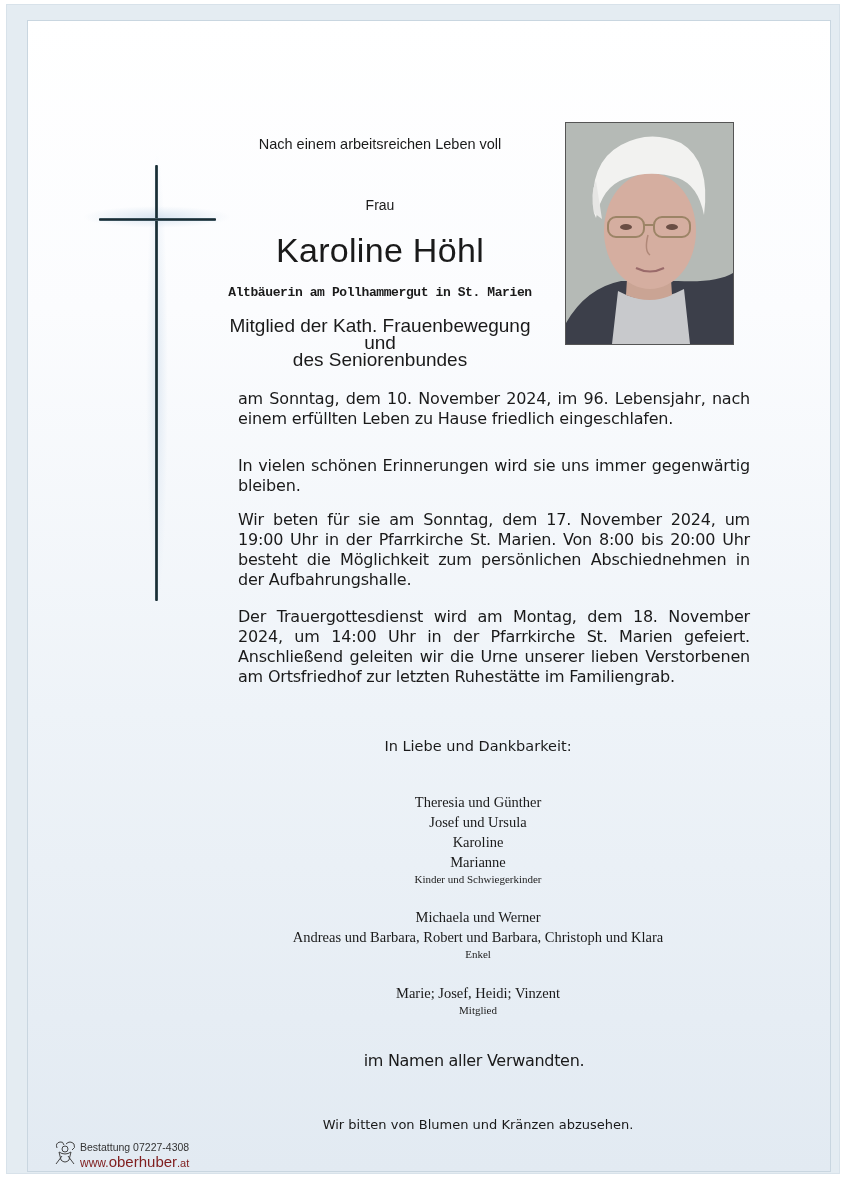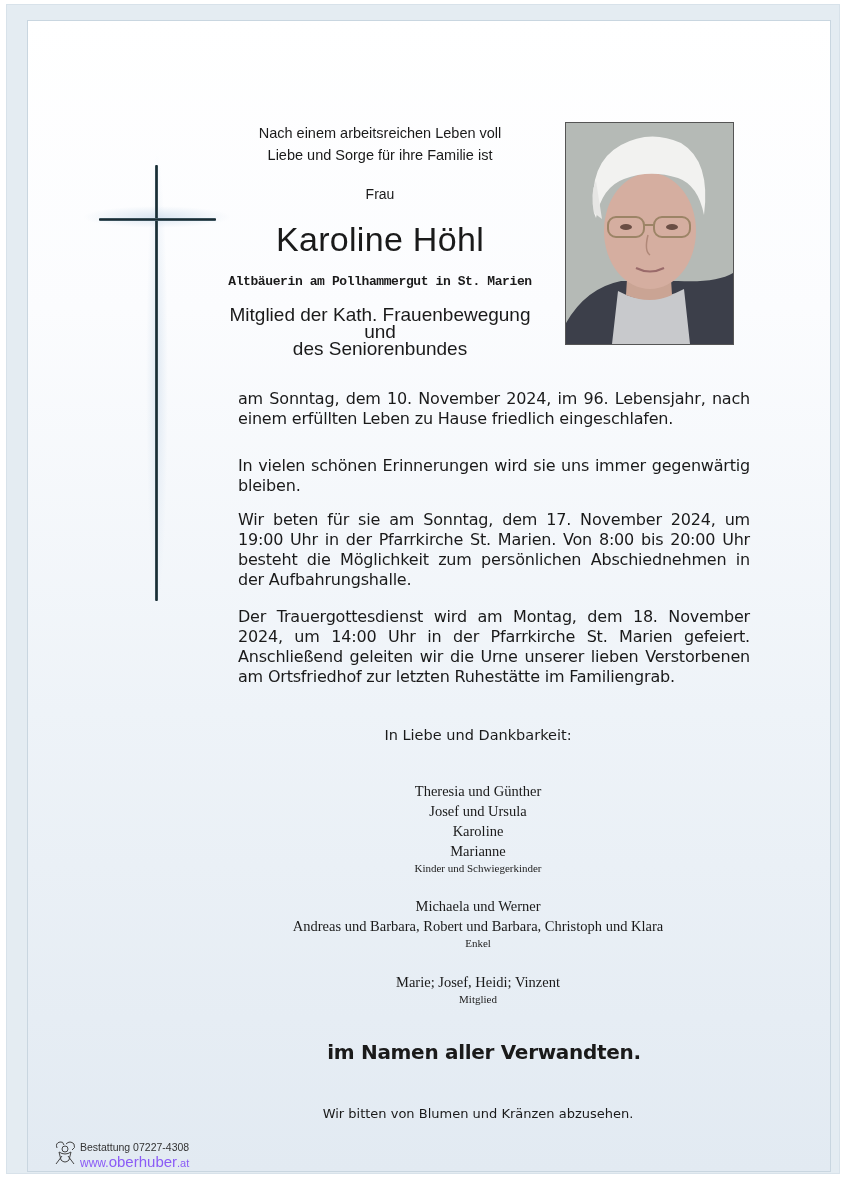--- a/index.html
+++ b/index.html
@@ -30,21 +30,21 @@
   .cross-v {
     position: absolute; left: 155px; top: 165px; width: 3px; height: 436px;
     background: linear-gradient(90deg, #3f5a63, #1d2d33, #3f5a63);
     border-radius: 1px;
   }
   .cross-h {
     position: absolute; left: 99px; top: 218px; width: 117px; height: 3px;
     background: linear-gradient(180deg, #4a6470, #1d2d33, #4a6470);
     border-radius: 1px;
   }
-  .center { text-align: center; }
+  .center { text-align: center; margin-top: 11px; }
   .abs { position: absolute; }
   .intro { left: 222px; top: 122px; width: 316px; font-size: 14.5px; line-height: 22px; font-family: "Liberation Sans", sans-serif; }
   .frau { left: 222px; top: 186px; width: 316px; font-size: 14px; font-family: "Liberation Sans", sans-serif; }
   .name { left: 222px; top: 220px; width: 316px; font-size: 34px; font-family: "Liberation Sans", sans-serif; letter-spacing: 0.3px; }
   .subtitle { left: 222px; top: 274px; width: 316px; font-size: 13px; font-weight: bold; font-family: Liberation Mono, monospace; letter-spacing: -0.4px; }
   .member { left: 222px; top: 306px; width: 316px; font-size: 19px; line-height: 17px; font-family: "Liberation Sans", sans-serif; }
   .photo {
     position: absolute; left: 565px; top: 122px; width: 167px; height: 221px;
     border: 1px solid #555;
     background: #b3b8b5;
@@ -54,41 +54,40 @@
   .p1 { top: 389px; }
   .p2 { top: 456px; font-weight: normal; }
   .p3 { top: 510px; }
   .p4 { top: 607px; }
   .thanks { left: 222px; top: 727px; width: 512px; font-size: 14.5px; }
   .fam { left: 222px; width: 512px; font-size: 14.5px; line-height: 20px; font-family: Liberation Serif, serif; }
   .small { font-size: 11px; line-height: 14px; color: #222; }
   .kin1 { top: 781px; }
   .kin2 { top: 896px; }
   .kin3 { top: 972px; }
-  .names-relatives { left: 228px; top: 1040px; width: 512px; font-size: 20px; font-weight: bold; letter-spacing: -0.3px; }
+  .names-relatives { left: 218px; top: 1040px; width: 512px; font-size: 16px; font-weight: normal; letter-spacing: -0.3px; }
   .noflowers { left: 222px; top: 1106px; width: 512px; font-size: 13px; }
   .logo-text1 { left: 80px; top: 1141px; font-size: 10.5px; color: #333; font-family: "Liberation Sans", sans-serif; }
-  .logo-text2 { left: 80px; top: 1153px; font-size: 12px; color: #8b5cf6; font-family: "Liberation Sans", sans-serif; }
+  .logo-text2 { left: 80px; top: 1153px; font-size: 12px; color: #7f1d1d; font-family: "Liberation Sans", sans-serif; }
   .logo-text2 .big { font-size: 15px; }
   .logo-text2 .tld { font-size: 11px; }
 </style>
 </head>
 <body>
 
 <div class="outer-frame"></div>
 <div class="inner-frame"></div>
 
 <div class="cross-glow-v"></div>
 <div class="cross-glow-h"></div>
 <div class="cross-v"></div>
 <div class="cross-h"></div>
 
 <div class="abs intro center">
   <div>Nach einem arbeitsreichen Leben voll</div>
-  <div>Liebe und Sorge für ihre Familie ist</div>
 </div>
 
 <div class="abs frau center">Frau</div>
 <div class="abs name center">Karoline Höhl</div>
 <div class="abs subtitle center">Altbäuerin am Pollhammergut in St. Marien</div>
 <div class="abs member center">
   <div>Mitglied der Kath. Frauenbewegung und</div>
   <div>des Seniorenbundes</div>
 </div>
 

